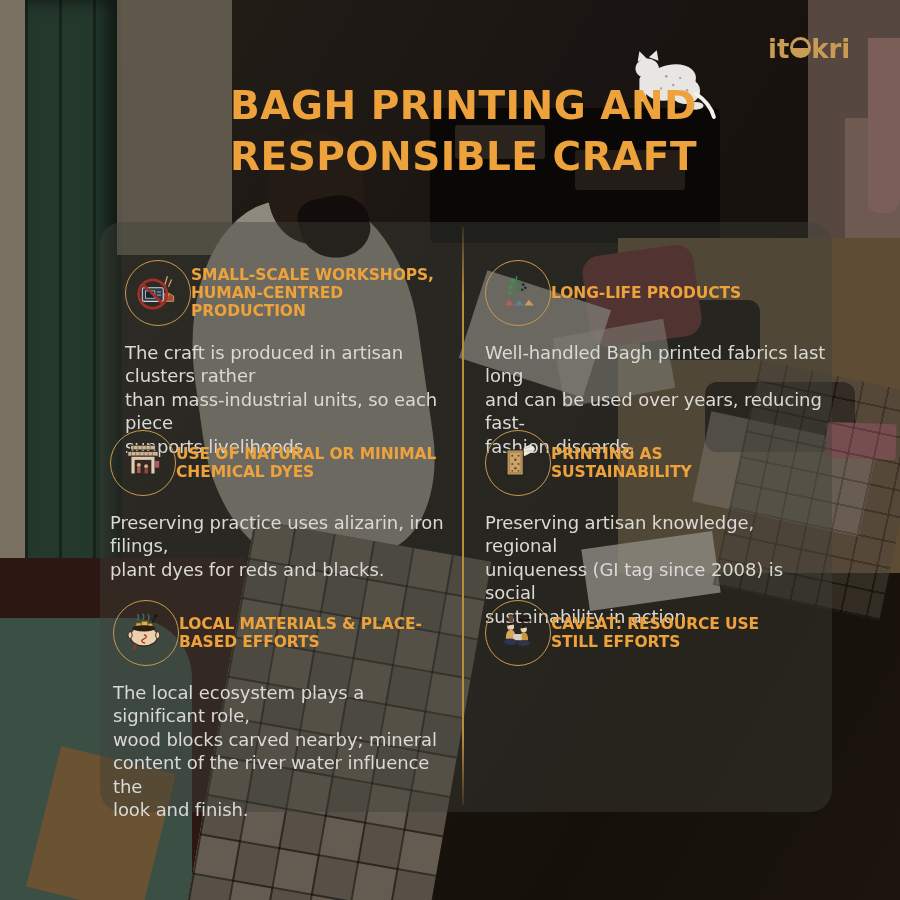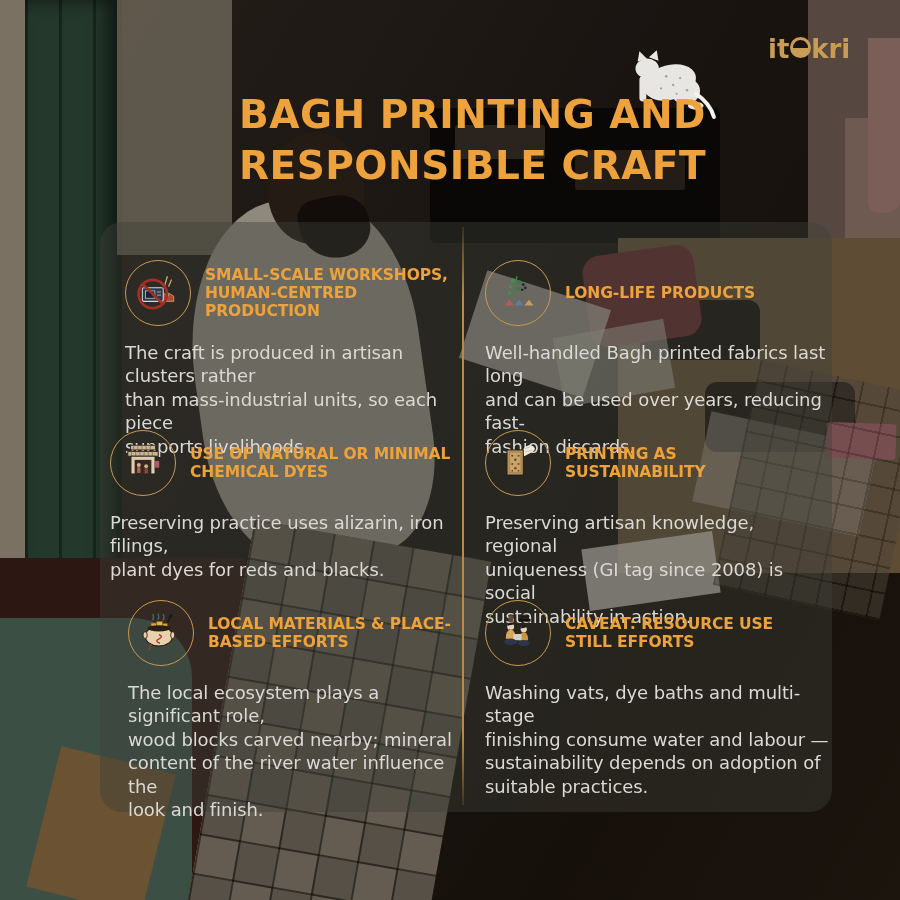--- a/index.html
+++ b/index.html
@@ -57,33 +57,33 @@
   .checker-b{width:240px;height:100%;flex:none;
     background:
       repeating-linear-gradient(0deg,rgba(0,0,0,.5) 0 2px,transparent 2px 40px),
       repeating-linear-gradient(90deg,rgba(0,0,0,.5) 0 2px,transparent 2px 40px),
       conic-gradient(#575046 25%,#645c50 25% 50%,#575046 50% 75%,#645c50 75%);
     background-size:40px 40px,40px 40px,80px 80px;}
   .overlay{position:absolute;inset:0;background:rgba(13,10,8,.74);}
   
   .panel{position:absolute;left:100px;top:222px;width:732px;height:590px;
     background:rgba(62,64,58,.42);border-radius:22px;}
-  .title{position:absolute;left:230px;top:80px;margin:9px;
+  .title{position:absolute;left:230px;top:80px;margin:0;
     color:var(--accent,#EDA23C);font-size:39px;font-weight:bold;
     letter-spacing:.5px;line-height:1.32;white-space:pre-line;}
   .brand{position:absolute;left:768px;top:36px;color:var(--logo-gold,#C99C55);
     font-size:26px;font-weight:bold;letter-spacing:0;line-height:1;}
   .logo-o{display:inline-block;width:.58em;height:.58em;border:.13em solid currentColor;
     border-radius:50%;background:linear-gradient(to top,currentColor 46%,transparent 46%);
     margin:0 .015em;}
   .cat{position:absolute;left:616px;top:48px;width:104px;height:74px;}
   .divider{position:absolute;left:462px;top:227px;width:2px;height:578px;
     background:linear-gradient(180deg,rgba(187,140,62,.15),var(--divider,#BB8C3E) 12% 88%,rgba(187,140,62,.15));}
   .sec{position:absolute;width:345px;}
-  .sec-head{display:flex;align-items:center;gap:14px;}
+  .sec-head{display:flex;align-items:center;}
   .icn{flex:0 0 66px;width:66px;height:66px;border:1.6px solid #C79A4E;border-radius:50%;
     display:flex;align-items:center;justify-content:center;box-sizing:border-box;}
   .sec-title{margin:0;color:var(--accent,#EDA23C);font-size:15.5px;font-weight:bold;
     letter-spacing:-.1px;line-height:1.18;white-space:pre-line;}
   .sec-body{margin:15px 0 0 0;color:var(--body-text,#DBD9D5);font-size:18px;
     letter-spacing:-.1px;line-height:1.3;white-space:pre-line;}
 </style>
 </head>
 <body>
 
@@ -250,21 +250,21 @@
         </svg>
       </div>
       <h3 class="sec-title">PRINTING AS
 SUSTAINABILITY</h3>
     </div>
     <p class="sec-body">Preserving artisan knowledge, regional
 uniqueness (GI tag since 2008) is social
 sustainability in action.</p>
   </section>
 
-  <section class="sec" style="left:128px;top:600px">
+  <section class="sec" style="left:113px;top:600px">
     <div class="sec-head">
       <div class="icn">
         <svg width="46" height="46" viewBox="0 0 44 44">
           <path d="M14 4 q1.8 3 0 6 M19 3.5 q1.8 3 0 6 M24 4 q1.8 3 0 6" stroke="#3f6a62" stroke-width="1.3" fill="none"></path>
           <line x1="31" y1="6" x2="27" y2="15" stroke="#1d1712" stroke-width="1.3"></line>
           <circle cx="31.5" cy="5.5" r="1.5" fill="#1d1712"></circle>
           <ellipse cx="20" cy="25" rx="13" ry="9.5" fill="#ead0ac" stroke="#241a12" stroke-width="1"></ellipse>
           <ellipse cx="6.8" cy="24" rx="2" ry="3.2" fill="#ead0ac" stroke="#241a12" stroke-width="0.8"></ellipse>
           <ellipse cx="33.2" cy="24" rx="2" ry="3.2" fill="#ead0ac" stroke="#241a12" stroke-width="0.8"></ellipse>
           <rect x="12.5" y="12.5" width="5" height="4.5" fill="#d9a83c" stroke="#8a6420" stroke-width="0.6"></rect>
@@ -298,19 +298,15 @@
           <path d="M24.7 17.6 a3 3 0 0 1 5.6 -1 z" fill="#1c1410"></path>
           <path d="M23.3 29 q0 -7.6 4.2 -7.6 q4.2 0 4.2 7.6 z" fill="#c9963f"></path>
           <rect x="17.5" y="23" width="8" height="6" rx="1" fill="#d6d0c2"></rect>
           <ellipse cx="15" cy="30.5" rx="6.2" ry="2.9" fill="#2e3550"></ellipse>
           <ellipse cx="27.5" cy="31.8" rx="5.6" ry="2.7" fill="#2e3550"></ellipse>
         </svg>
       </div>
       <h3 class="sec-title">CAVEAT: RESOURCE USE
 STILL EFFORTS</h3>
     </div>
-    <p class="sec-body">Washing vats, dye baths and multi-stage
-finishing consume water and labour —
-sustainability depends on adoption of
-suitable practices.</p>
   </section>
 
 </div>
 
 </body></html>

